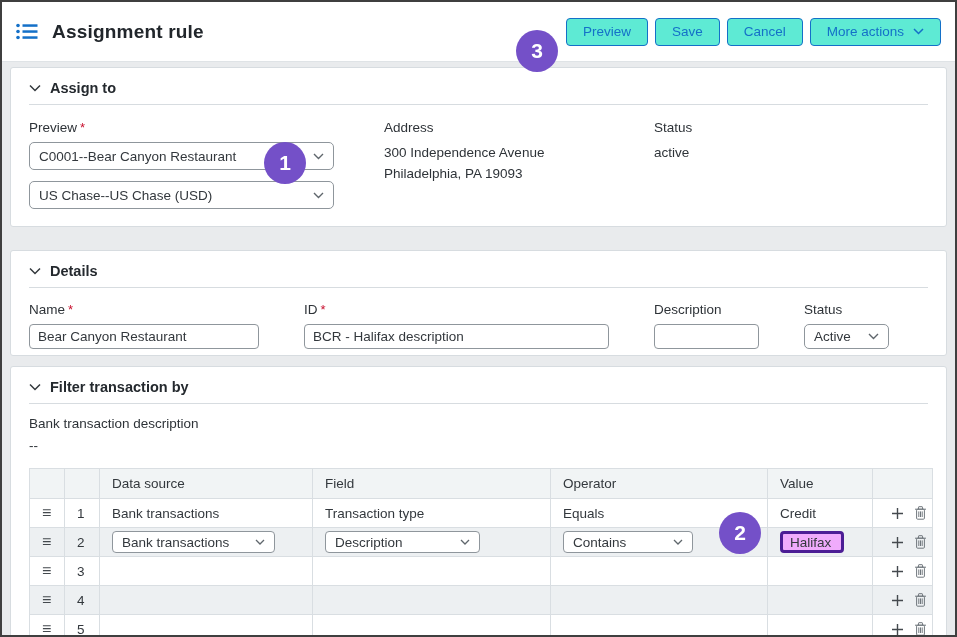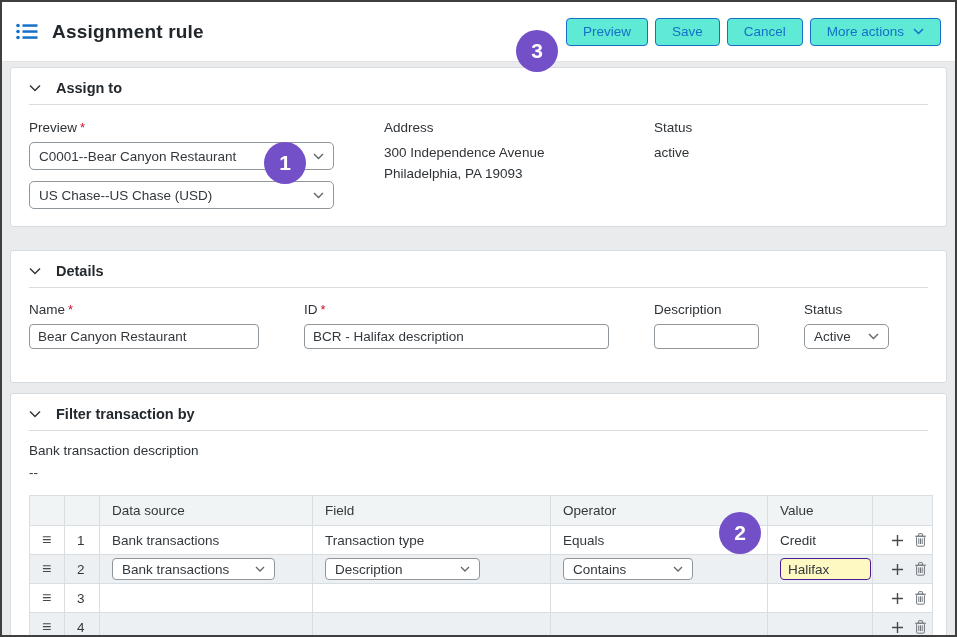--- a/index.html
+++ b/index.html
@@ -26,21 +26,21 @@
     cursor:pointer;
   }
 
   
   .panel {
     background:#fff; border:1px solid #d7dce0; border-radius:3px;
     margin:0 8px 10px 8px;
   }
   .panel.first { margin-top:5px; }
   .panel-head {
-    display:flex; align-items:center; gap:15px;
+    display:flex; align-items:center; gap:9px;
     margin:12px 18px 0 18px; padding-bottom:8px; border-bottom:1px solid #d7dce0;
   }
   .panel-head .sec-title { font-size:14.5px; font-weight:700; color:#24292e; }
 
   .field-label { font-size:13.5px; color:#2e3338; }
   .req { color:#c8102e; margin-left:3px; font-size:13px; vertical-align:top; }
 
   .ctl {
     display:flex; align-items:center; justify-content:space-between;
     background:#fff; border:1px solid #8f969c; border-radius:5px;
@@ -77,22 +77,22 @@
   }
   table.rules th { background:#f1f4f5; height:30px; }
   table.rules tr.alt td { background:#edf0f2; }
   td.c-handle, th.c-handle, td.c-num, th.c-num { text-align:center; padding:0; }
   .drag { font-size:16px; color:#44494e; cursor:grab; line-height:1; display:inline-block; }
   td.c-actions { padding:0; }
   .actions-wrap { display:flex; align-items:center; justify-content:center; gap:10px; }
   .icon-btn { display:inline-flex; align-items:center; cursor:pointer; background:none; border:none; padding:0; }
   .ctl.cell { height:22px; border-radius:4px; }
   .cell-input {
-    height:22px; border:1px solid #4c1d95; border-radius:4px; background:#fef9c3;
-    padding:0 7px; font-size:13.5px; color:#33383d; width:91px;
+    height:22px; border:3px solid #4c1d95; border-radius:4px; background:#f0abfc;
+    padding:0 7px; font-size:13.5px; color:#33383d; width:64px;
     font-family:"Liberation Sans", sans-serif;
   }
   .w-ds { width:163px; } .w-f { width:155px; } .w-op { width:130px; }
 
   
   .ann {
     position:absolute; width:42px; height:42px; border-radius:50%;
     background:#7450c8; color:#fff; font-size:21px; font-weight:700;
     display:flex; align-items:center; justify-content:center; z-index:20;
   }
@@ -163,21 +163,21 @@
         <div class="static-line">300 Independence Avenue</div>
         <div class="static-line">Philadelphia, PA 19093</div>
       </div>
       <div class="col3">
         <span class="field-label">Status</span>
         <div class="static-line">active</div>
       </div>
     </div>
   </div>
 
-  <div class="panel" style="height:133px;margin-top:23px;">
+  <div class="panel" style="height:106px;margin-top:23px;">
     <div class="panel-head">
       <span style="display:inline-flex;cursor:pointer;">
         <svg width="12" height="8" viewBox="0 0 12 8">
             <polyline points="1,1.5 6,6.5 11,1.5" stroke="#33383d" stroke-width="1.5" fill="none"></polyline>
           </svg>
       </span>
       <span class="sec-title">Details</span>
     </div>
     <div class="details-body">
       <div class="dcol" style="width:230px;">

